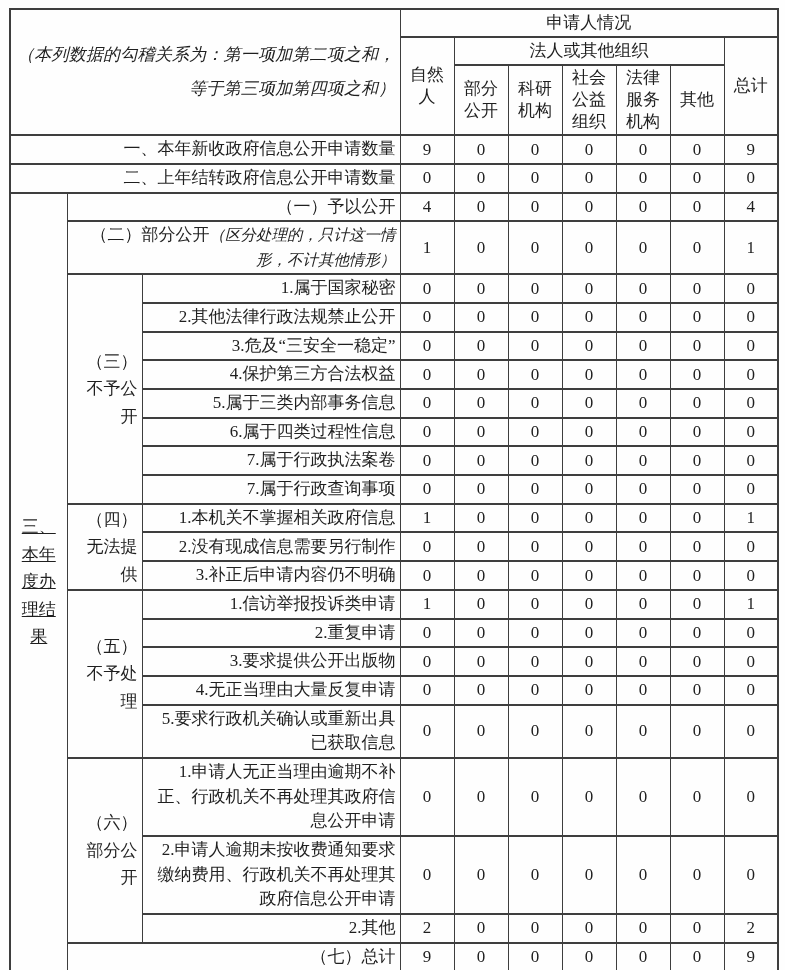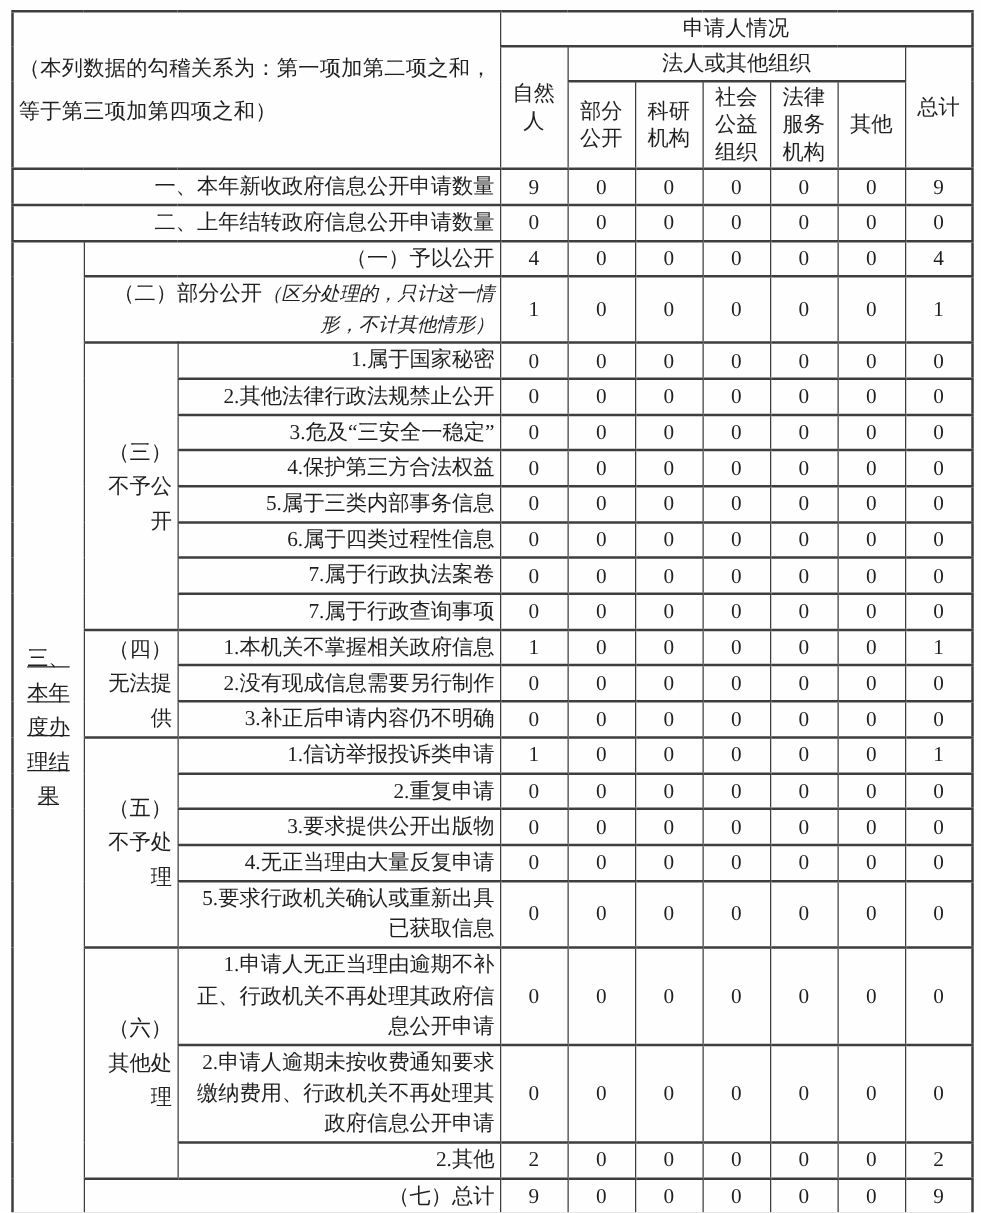--- a/index.html
+++ b/index.html
@@ -56,23 +56,24 @@
     padding: 2px 2px 2px 3px;
     text-decoration: underline;
   }
   .glabel {
     text-align: right;
     vertical-align: middle;
     line-height: 1.62;
     padding: 2px 1px 2px 4px;
   }
   .note-cell {
+    font-style: italic;
     font-size: 15px;
     line-height: 2.0;
-    text-align: left;
+    text-align: right;
     vertical-align: middle;
     padding: 4px 10px;
     letter-spacing: 0.2px;
   }
   .kai {
     font-style: italic;
     font-size: 15.5px;
   }
   .tall td { padding-top: 5px; padding-bottom: 5px; }
 </style>
@@ -317,21 +318,21 @@
     <td class="num">0</td>
     <td class="num">0</td>
     <td class="num">0</td>
     <td class="num">0</td>
     <td class="num">0</td>
     <td class="num">0</td>
     <td class="num">0</td>
   </tr>
 
   <tr class="tall">
-    <td rowspan="3" class="glabel">（六）其他处理</td>
+    <td rowspan="3" class="glabel">（六）部分公开</td>
     <td class="lab">1.申请人无正当理由逾期不补正、行政机关不再处理其政府信息公开申请</td>
     <td class="num">0</td>
     <td class="num">0</td>
     <td class="num">0</td>
     <td class="num">0</td>
     <td class="num">0</td>
     <td class="num">0</td>
     <td class="num">0</td>
   </tr>
   <tr class="tall">

